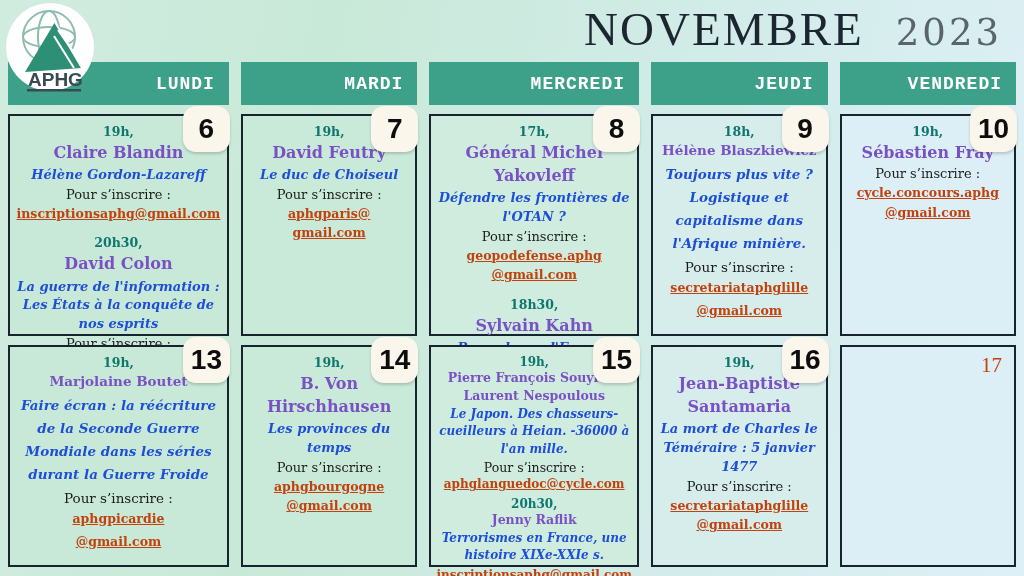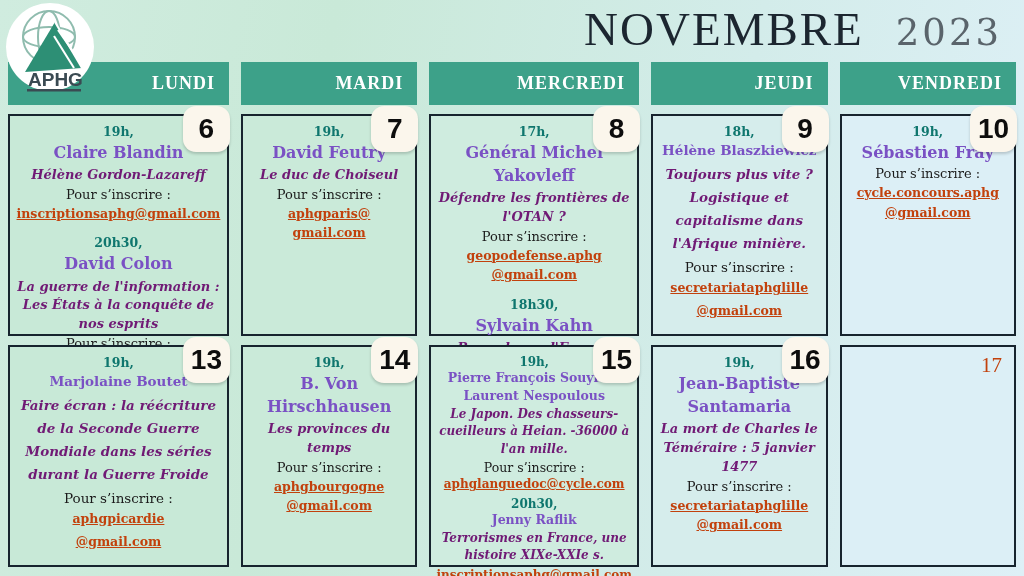--- a/index.html
+++ b/index.html
@@ -15,38 +15,38 @@
   .logo{position:absolute;top:2px;left:2px;z-index:5}
 
   .calendar{
     position:absolute;left:8px;top:62px;width:1008px;
     display:grid;grid-template-columns:repeat(5,1fr);
     column-gap:12px;row-gap:9px;
     grid-template-rows:43px 222px 222px;
   }
   .daybar{
     background:#3da189;color:#fff;
-    font-family:Liberation Serif, serif;font-weight:700;font-size:18px;letter-spacing:1px;
+    font-family:Liberation Mono, monospace;font-weight:700;font-size:18px;letter-spacing:1px;
     display:flex;align-items:center;justify-content:flex-end;padding-right:14px;
   }
   .cell{position:relative;border:2px solid #17242e;padding:8px 5px 4px;text-align:center}
   .c1{background:#c8e9d7}.c2{background:#caead9}.c3{background:#cfecdf}.c4{background:#d6edec}.c5{background:#dceff6}
 
   .badge{
     position:absolute;top:-10px;right:-3px;width:47px;height:46px;
     background:#fbf6ec;border-radius:13px;
     display:flex;align-items:center;justify-content:center;
     font-family:"Liberation Sans",sans-serif;font-weight:700;font-size:28px;color:#0d0d0d;
     box-shadow:0 2px 3px rgba(0,0,0,.18);z-index:2;
   }
   .date-plain{position:absolute;top:6px;right:12px;font-family:Liberation Serif, serif;font-size:21px;color:#c2410c}
 
   .time{color:#0f766e;font-weight:700;font-size:12.5px;margin-bottom:2px}
   .speaker{color:#7a51c4;font-weight:700;font-size:16px;line-height:1.45}
-  .etitle{color:#701a75;font-weight:700;font-style:italic;font-size:13px;line-height:1.45;margin:2px 0}
+  .etitle{color:#1d4ed8;font-weight:700;font-style:italic;font-size:13px;line-height:1.45;margin:2px 0}
   .register{color:#1b1b1b;font-size:13px;margin:2px 0}
   .email{display:block;color:#c2410c;font-weight:700;font-size:12.5px;text-decoration:underline;white-space:pre-line;line-height:1.55;cursor:pointer}
   .event + .event{margin-top:12px}
 
   .roomy .etitle{line-height:1.72;font-size:13.5px}
   .roomy .speaker{font-size:13.5px}
   .roomy .register{font-size:13.5px;margin-top:4px}
   .roomy .email{line-height:1.8}
 
   .dense .time{font-size:12px;margin-bottom:0}

